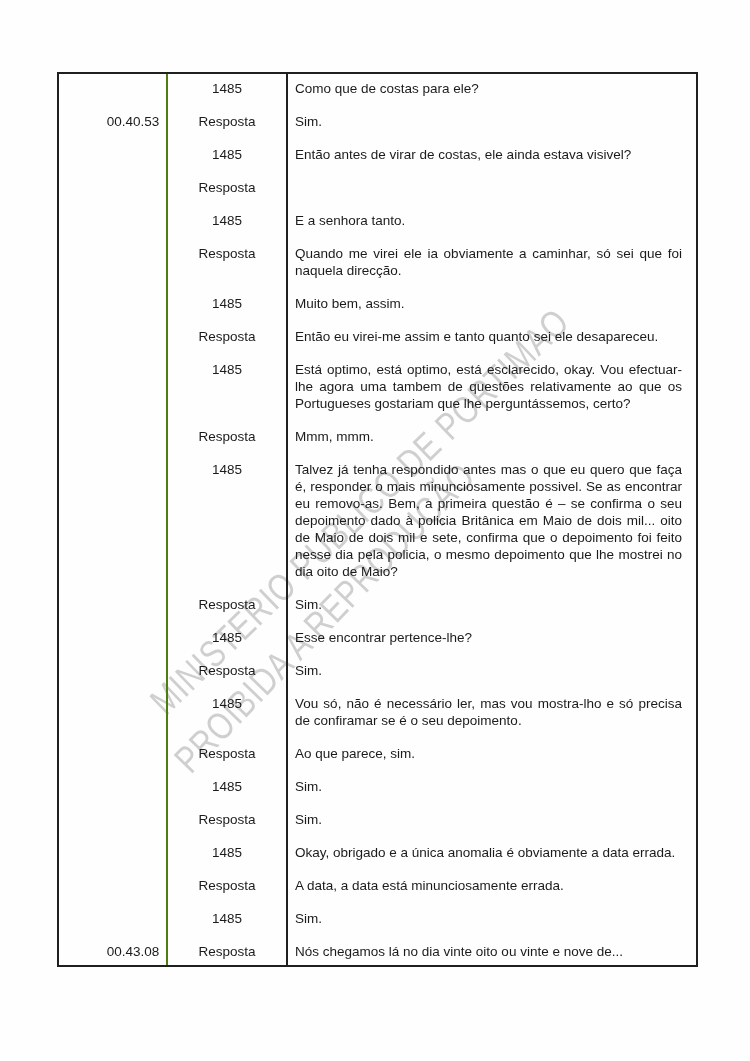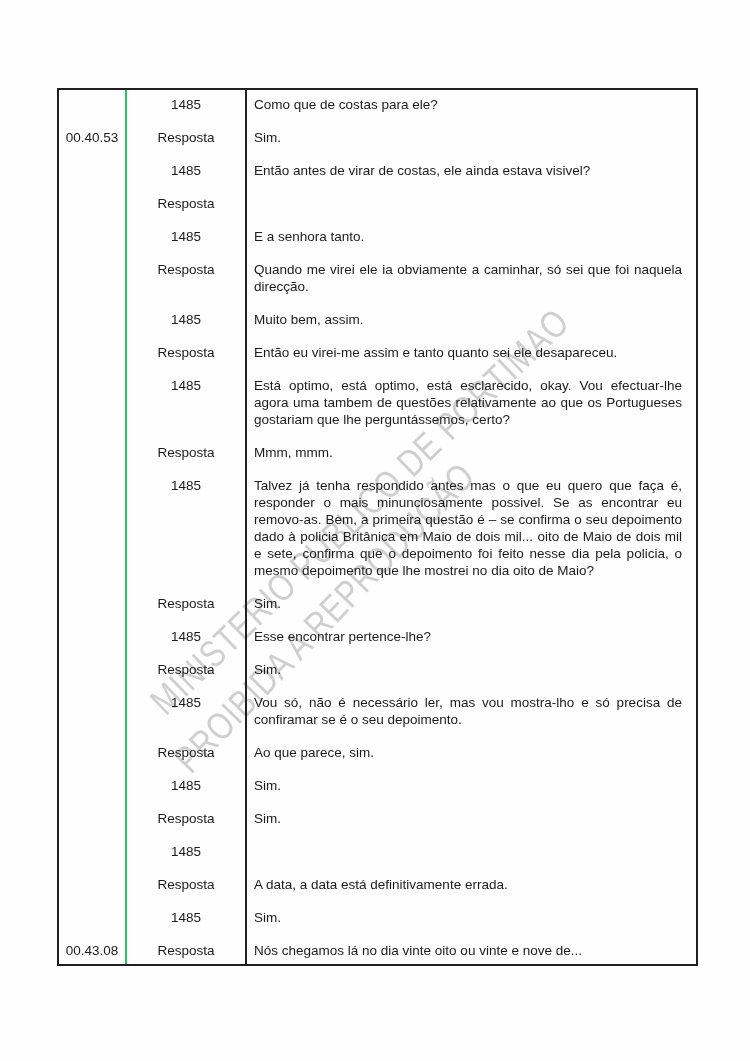--- a/index.html
+++ b/index.html
@@ -31,40 +31,41 @@
     transform: translate(-50%, -50%) rotate(-44deg) scaleX(0.80);
   }
   .wm-line-2 {
     left: 325px; top: 618px;
     transform: translate(-50%, -50%) rotate(-46deg) scaleX(0.80);
   }
 
   
   .doc-table {
     position: absolute;
-    left: 57px; top: 88px;
+    left: 57px; top: 72px;
     width: 637px;
     border: 2px solid #1f1f1f;
     z-index: 2;
     background: transparent;
   }
   .trow { display: flex; align-items: stretch; }
   .trow > div {
     padding-bottom: 16px;
     font-size: 13.5px;
     line-height: 17px;
     color: #1b1b1b;
   }
   .trow:first-child > div { padding-top: 6px; }
   .trow:last-child  > div { padding-bottom: 5px; }
 
   .cell-time {
     width: 66px; flex: none;
-    border-right: 2px solid #22c55e;
+    border-right: 2px solid #4d7c0f;
     text-align: center;
+    padding-left: 41px;
   }
   .cell-speaker {
     width: 118px; flex: none;
     border-right: 2px solid #1f1f1f;
     text-align: center;
   }
   .cell-text {
     flex: 1;
     padding-left: 7px; padding-right: 14px;
     text-align: justify;
@@ -185,26 +186,27 @@
 
     <div class="trow">
       <div class="cell-time"></div>
       <div class="cell-speaker">Resposta</div>
       <div class="cell-text">Sim.</div>
     </div>
 
     <div class="trow">
       <div class="cell-time"></div>
       <div class="cell-speaker">1485</div>
-    </div>
-
-    <div class="trow">
-      <div class="cell-time"></div>
-      <div class="cell-speaker">Resposta</div>
-      <div class="cell-text">A data, a data está definitivamente errada.</div>
+      <div class="cell-text">Okay, obrigado e a única anomalia é obviamente a data errada.</div>
+    </div>
+
+    <div class="trow">
+      <div class="cell-time"></div>
+      <div class="cell-speaker">Resposta</div>
+      <div class="cell-text">A data, a data está minunciosamente errada.</div>
     </div>
 
     <div class="trow">
       <div class="cell-time"></div>
       <div class="cell-speaker">1485</div>
       <div class="cell-text">Sim.</div>
     </div>
 
     <div class="trow">
       <div class="cell-time">00.43.08</div>

